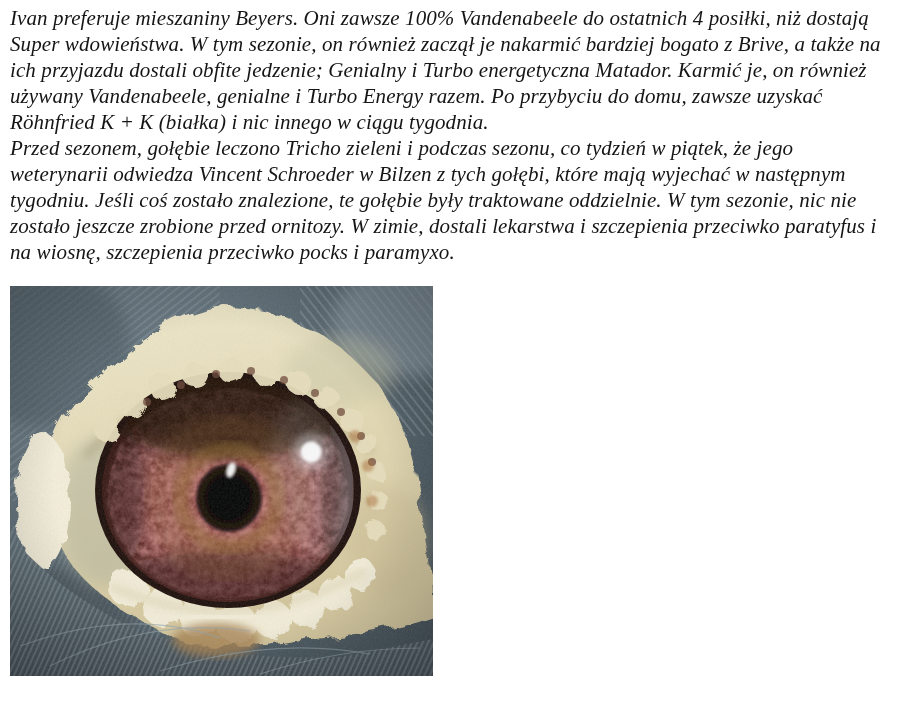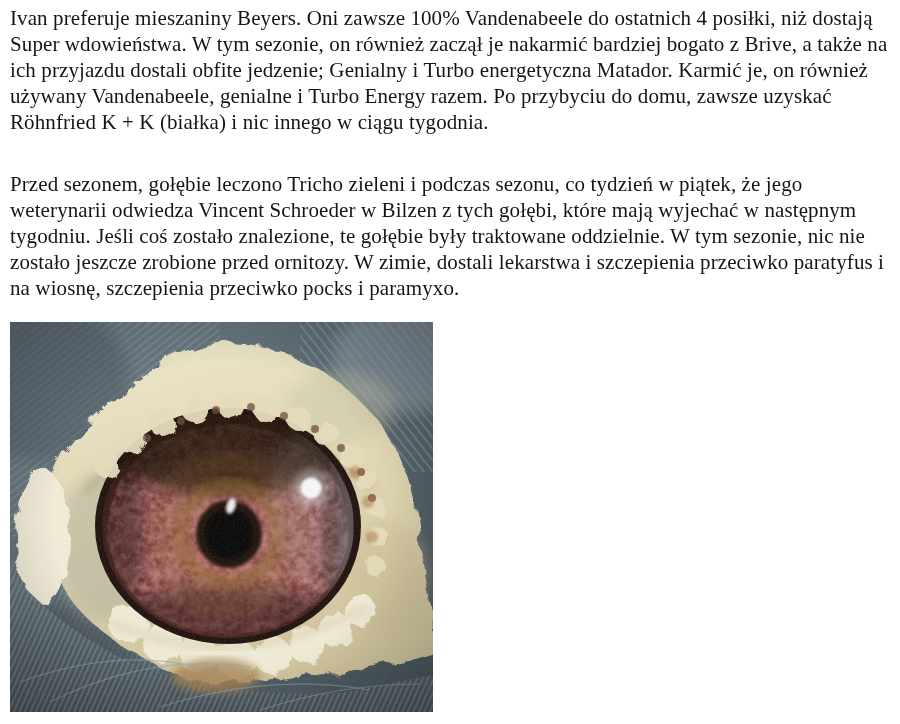--- a/index.html
+++ b/index.html
@@ -1,25 +1,25 @@
 <!DOCTYPE html>
 <html><head>
 <meta charset="utf-8">
 <style>
   html,body{margin:0;padding:0;}
   body{
     width:900px;height:724px;background:#ffffff;overflow:hidden;
     font-family:"Liberation Serif", serif;color:#151515;
   }
-  .page{padding:5px 9px 0 10px;}
+  .page{padding:5px 9px 0 10px;font-style:italic;}
   .para{
     font-size:21px;line-height:26px;margin:0;width:881px;
     letter-spacing:.1px;text-align:left;
   }
-  .para + .para{margin-top:36px;}
+  .para + .para{}
   .photo-fig{margin:21px 0 0 0;width:423px;height:390px;line-height:0;}
   .photo-fig svg{display:block;}
 </style>
 </head>
 <body>
 
 <div class="page">
 
   <p class="para">Ivan preferuje mieszaniny Beyers. Oni zawsze 100% Vandenabeele do ostatnich 4 posiłki, niż dostają Super wdowieństwa. W tym sezonie, on również zaczął je nakarmić bardziej bogato z Brive, a także na ich przyjazdu dostali obfite jedzenie; Genialny i Turbo energetyczna Matador. Karmić je, on również używany Vandenabeele, genialne i Turbo Energy razem. Po przybyciu do domu, zawsze uzyskać Röhnfried K + K (białka) i nic innego w ciągu tygodnia.</p>
 

